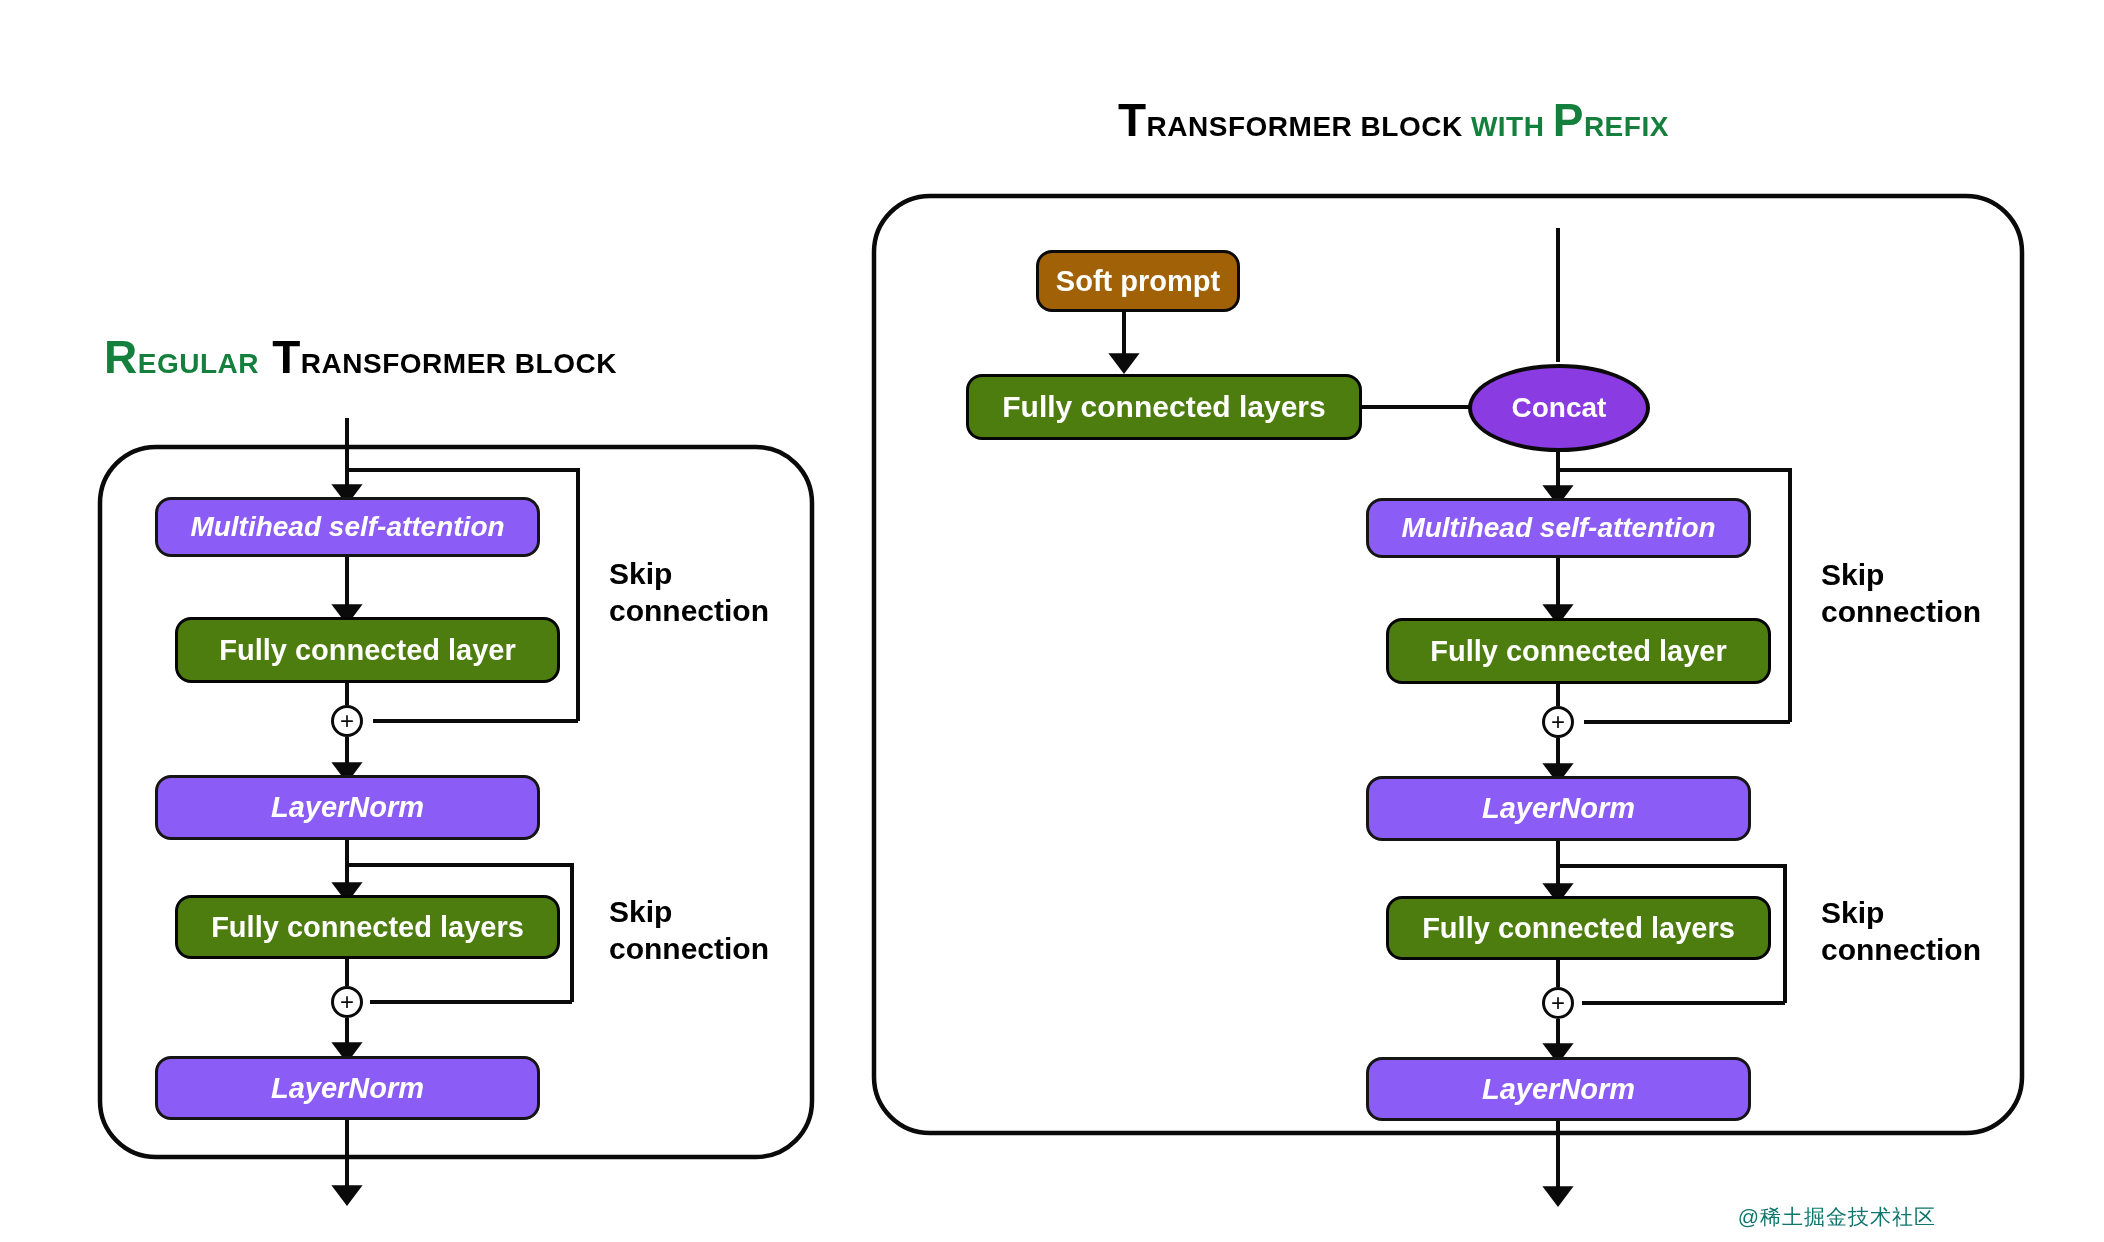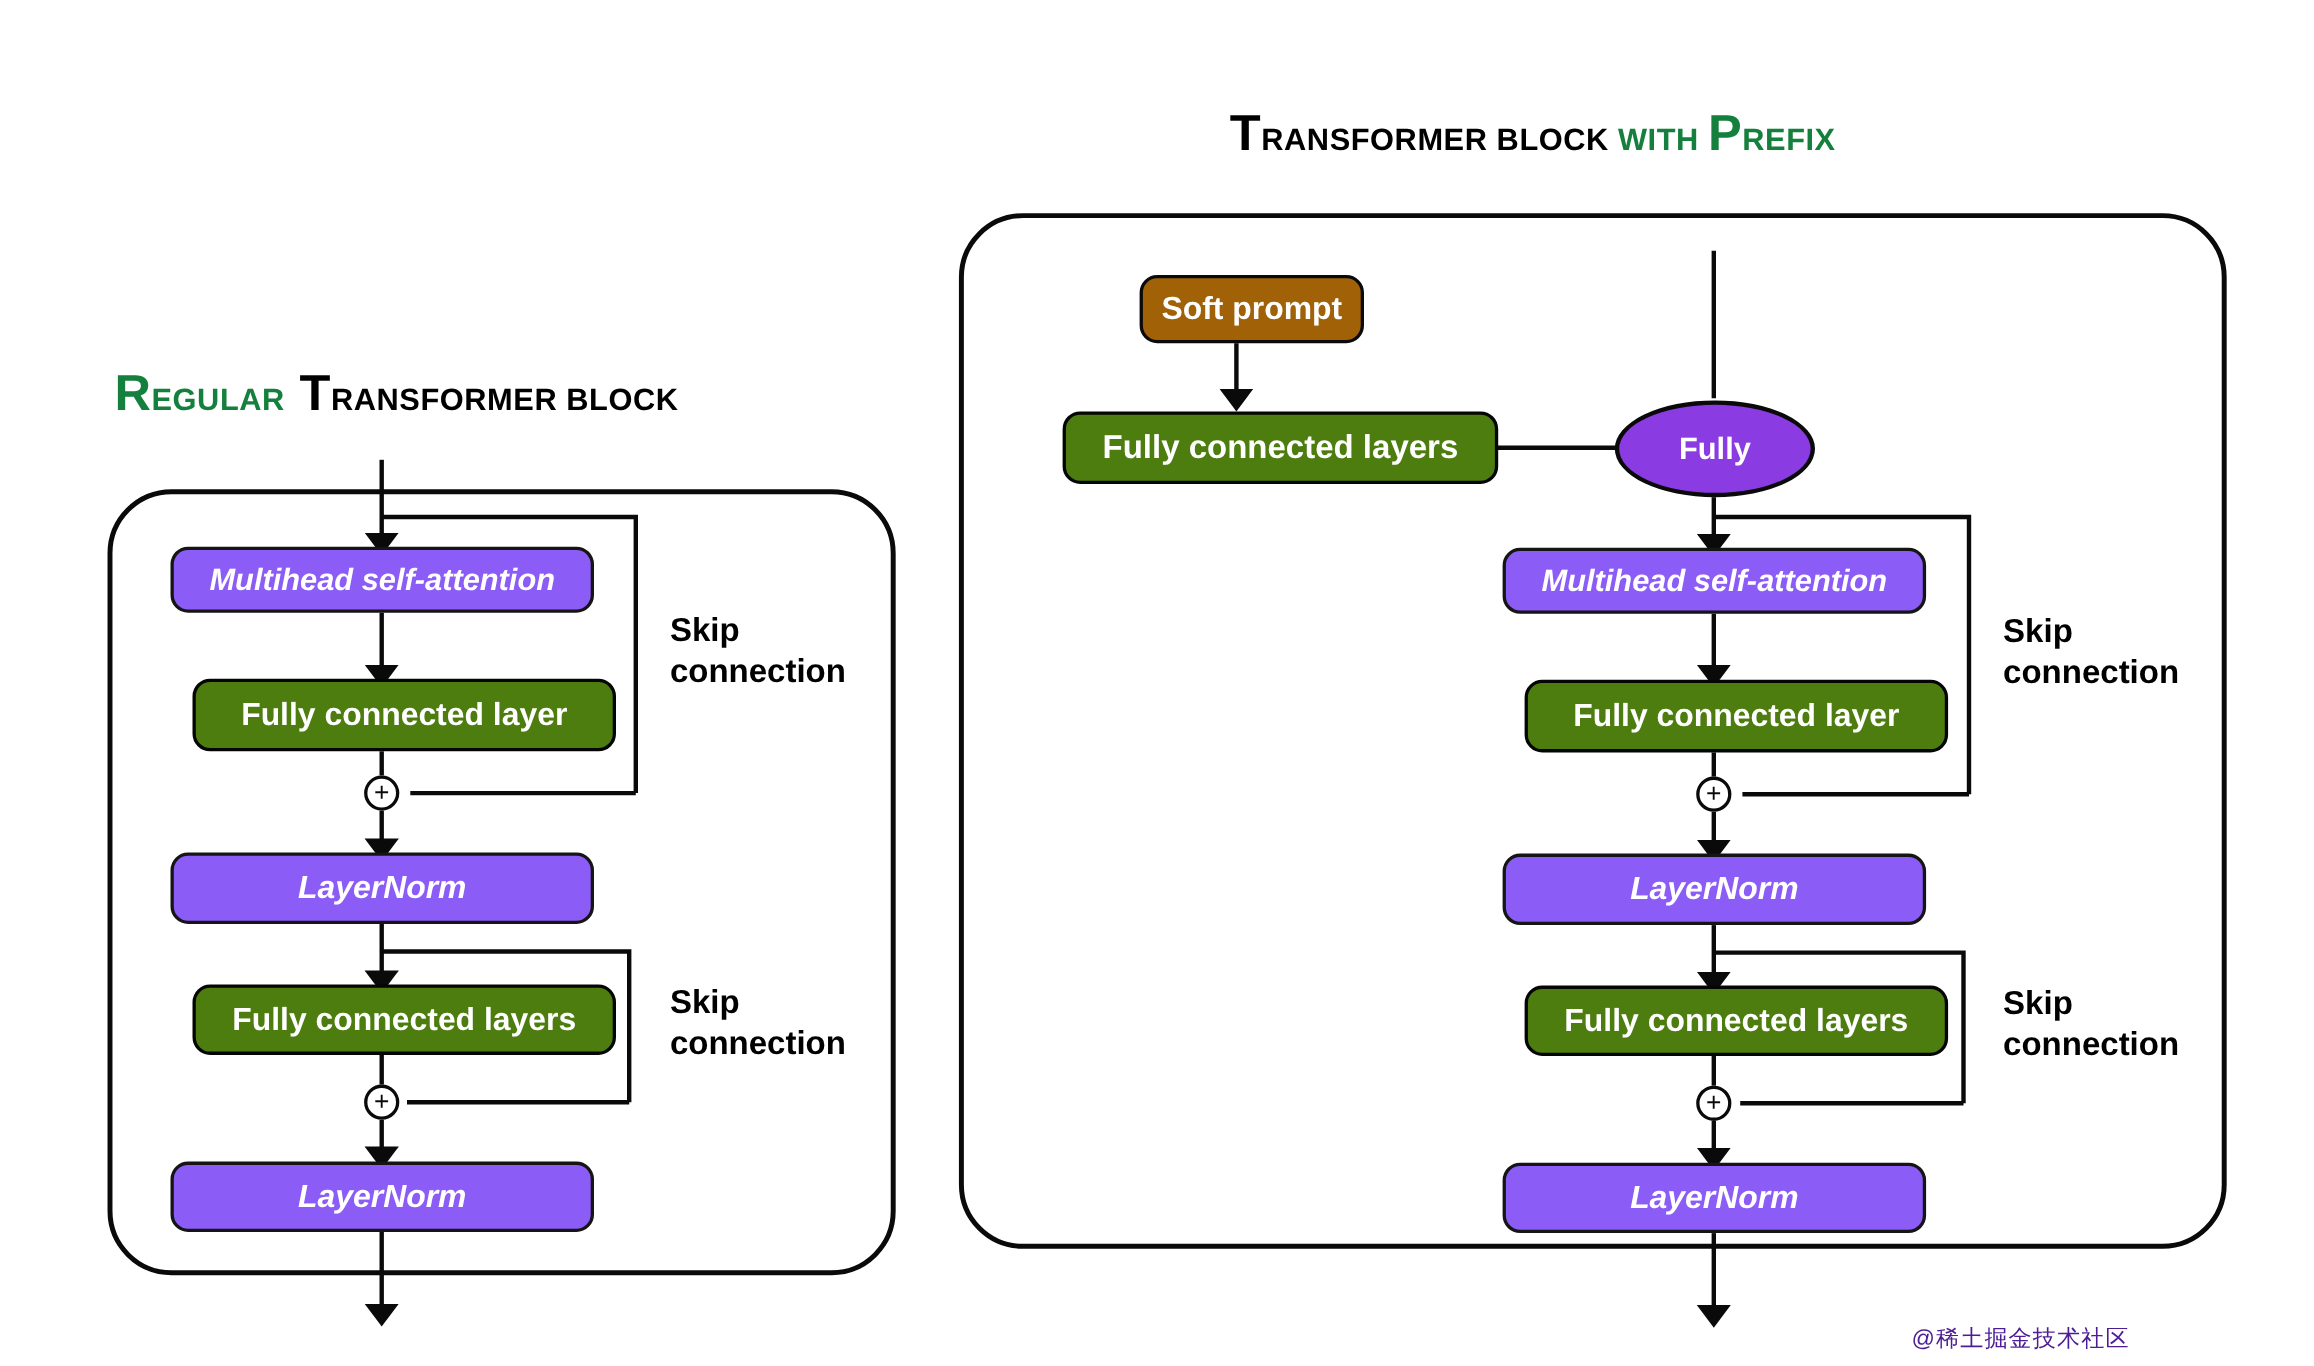--- a/index.html
+++ b/index.html
@@ -101,21 +101,21 @@
     font-size: 30px;
     font-weight: 700;
     line-height: 1.22;
     white-space: pre-line;
     margin-left: 15px;
   }
 
   
   .watermark {
     position: absolute;
-    color: #4c1d95;
+    color: #0f766e;
     font-size: 21px;
     letter-spacing: 1px;
     white-space: nowrap;
   }
 </style>
 </head>
 <body>
 
 <div id="stage">
 
@@ -206,21 +206,21 @@
   <div class="skip-label" style="left:594px; top:556px;">Skip
 connection</div>
 
   <div class="skip-label" style="left:594px; top:894px;">Skip
 connection</div>
 
   <div class="node purple" style="left:1036px; top:250px; width:204px; height:62px; font-size:29px;">Soft prompt</div>
 
   <div class="node black" style="left:946px; top:374px; width:396px; height:66px; font-size:30px;">Fully connected layers</div>
 
-  <div class="ellipse" style="left:1468px; top:364px; width:182px; height:88px; font-size:28px;">Fully</div>
+  <div class="ellipse" style="left:1468px; top:364px; width:182px; height:88px; font-size:28px;">Concat</div>
 
   <div class="node gray" style="left:1366px; top:498px; width:385px; height:60px; font-size:28px;">Multihead self-attention</div>
 
   <div class="node black" style="left:1366px; top:618px; width:385px; height:66px; font-size:29px;">Fully connected layer</div>
 
   <div class="plus" style="left:1542px; top:706px; width:32px; height:32px;">+</div>
 
   <div class="node gray" style="left:1366px; top:776px; width:385px; height:65px; font-size:29px;">LayerNorm</div>
 
   <div class="node black" style="left:1366px; top:896px; width:385px; height:64px; font-size:29px;">Fully connected layers</div>

